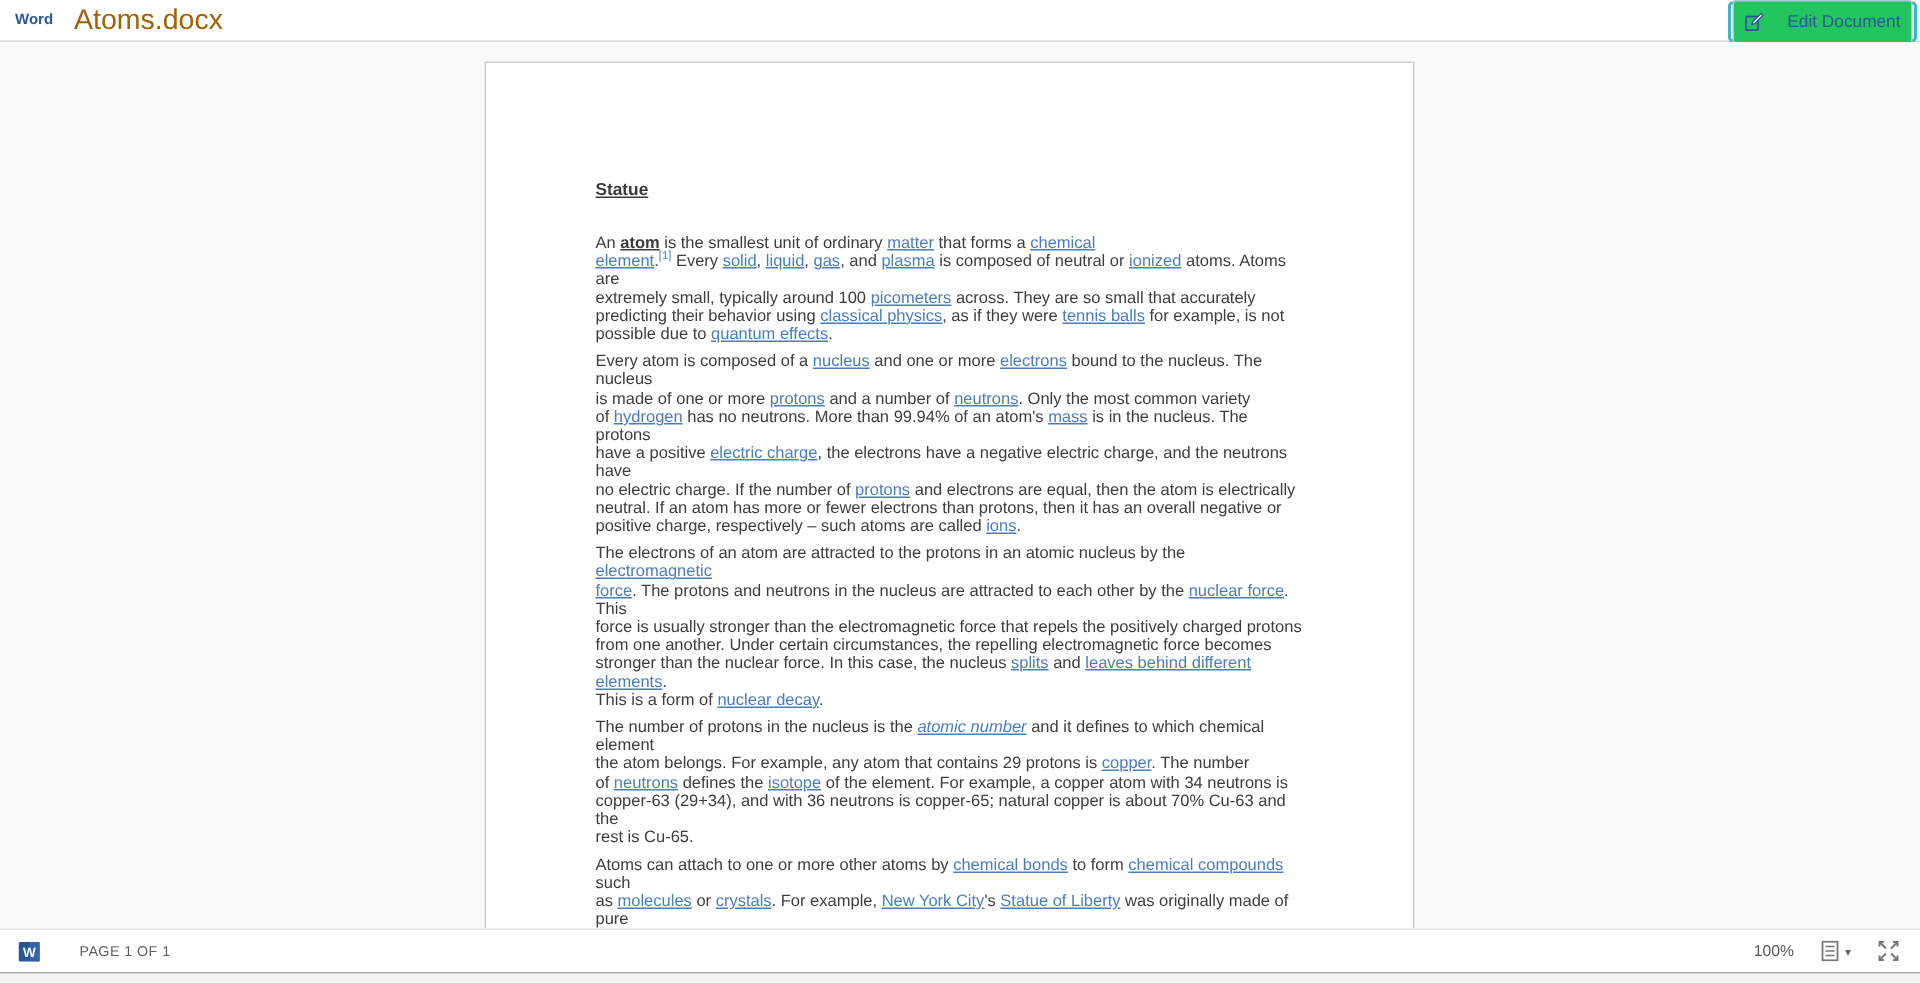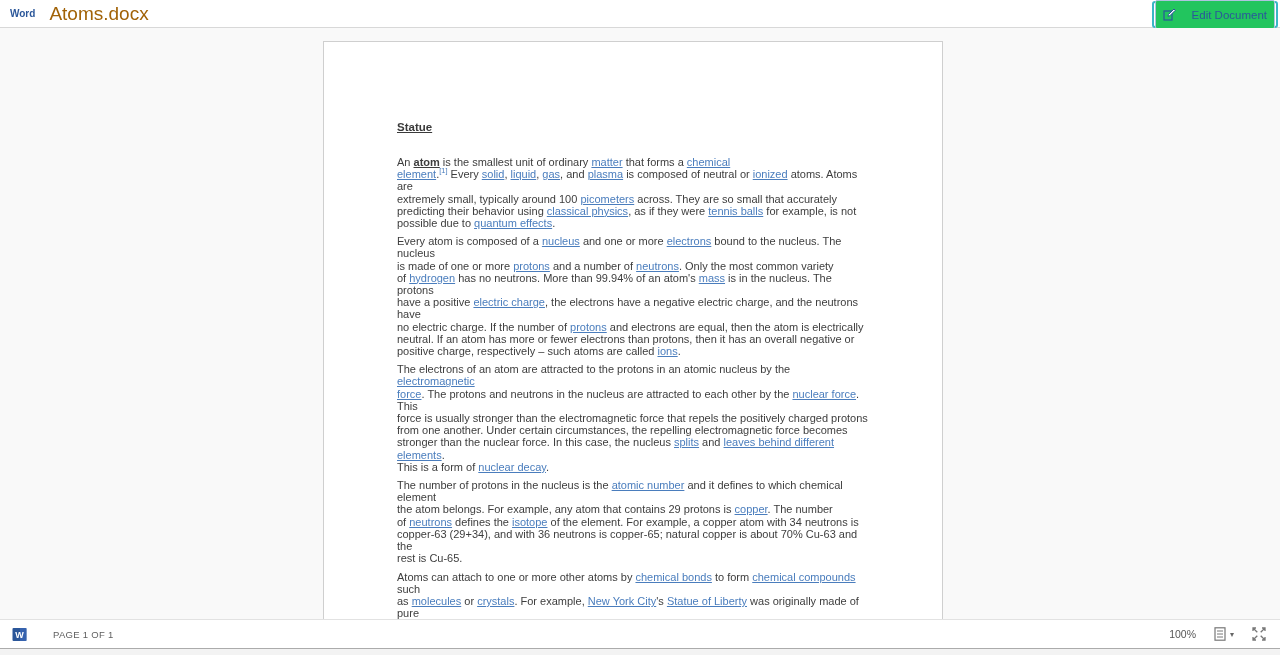--- a/index.html
+++ b/index.html
@@ -46,21 +46,21 @@
   }
   .doc-heading{
     font-size:11.5px;font-weight:bold;text-decoration:underline;
     color:#3a3a3a;margin:0 0 23px 0;
   }
   .doc-p{
     font-size:11px;line-height:12.2px;color:#3d3d3d;
     margin:0 0 6px 0;
   }
   .doc-link{color:#4a7dbd;text-decoration:underline;cursor:pointer;}
-  .doc-link.italic{}
+  .doc-link.italic{font-style:italic;}
   .doc-sup{font-size:7.5px;color:#4a7dbd;vertical-align:super;line-height:0;}
   .doc-p strong{color:#3d3d3d;text-decoration:underline;}
   
   .statusbar{
     height:28px;background:#fff;border-top:1px solid #e2e2e2;
     display:flex;align-items:center;position:relative;
   }
   .status-word-icon{margin-left:12px;display:flex;align-items:center;}
   .page-status{
     margin-left:26px;font-size:9.5px;letter-spacing:.3px;color:#5f5f5f;

